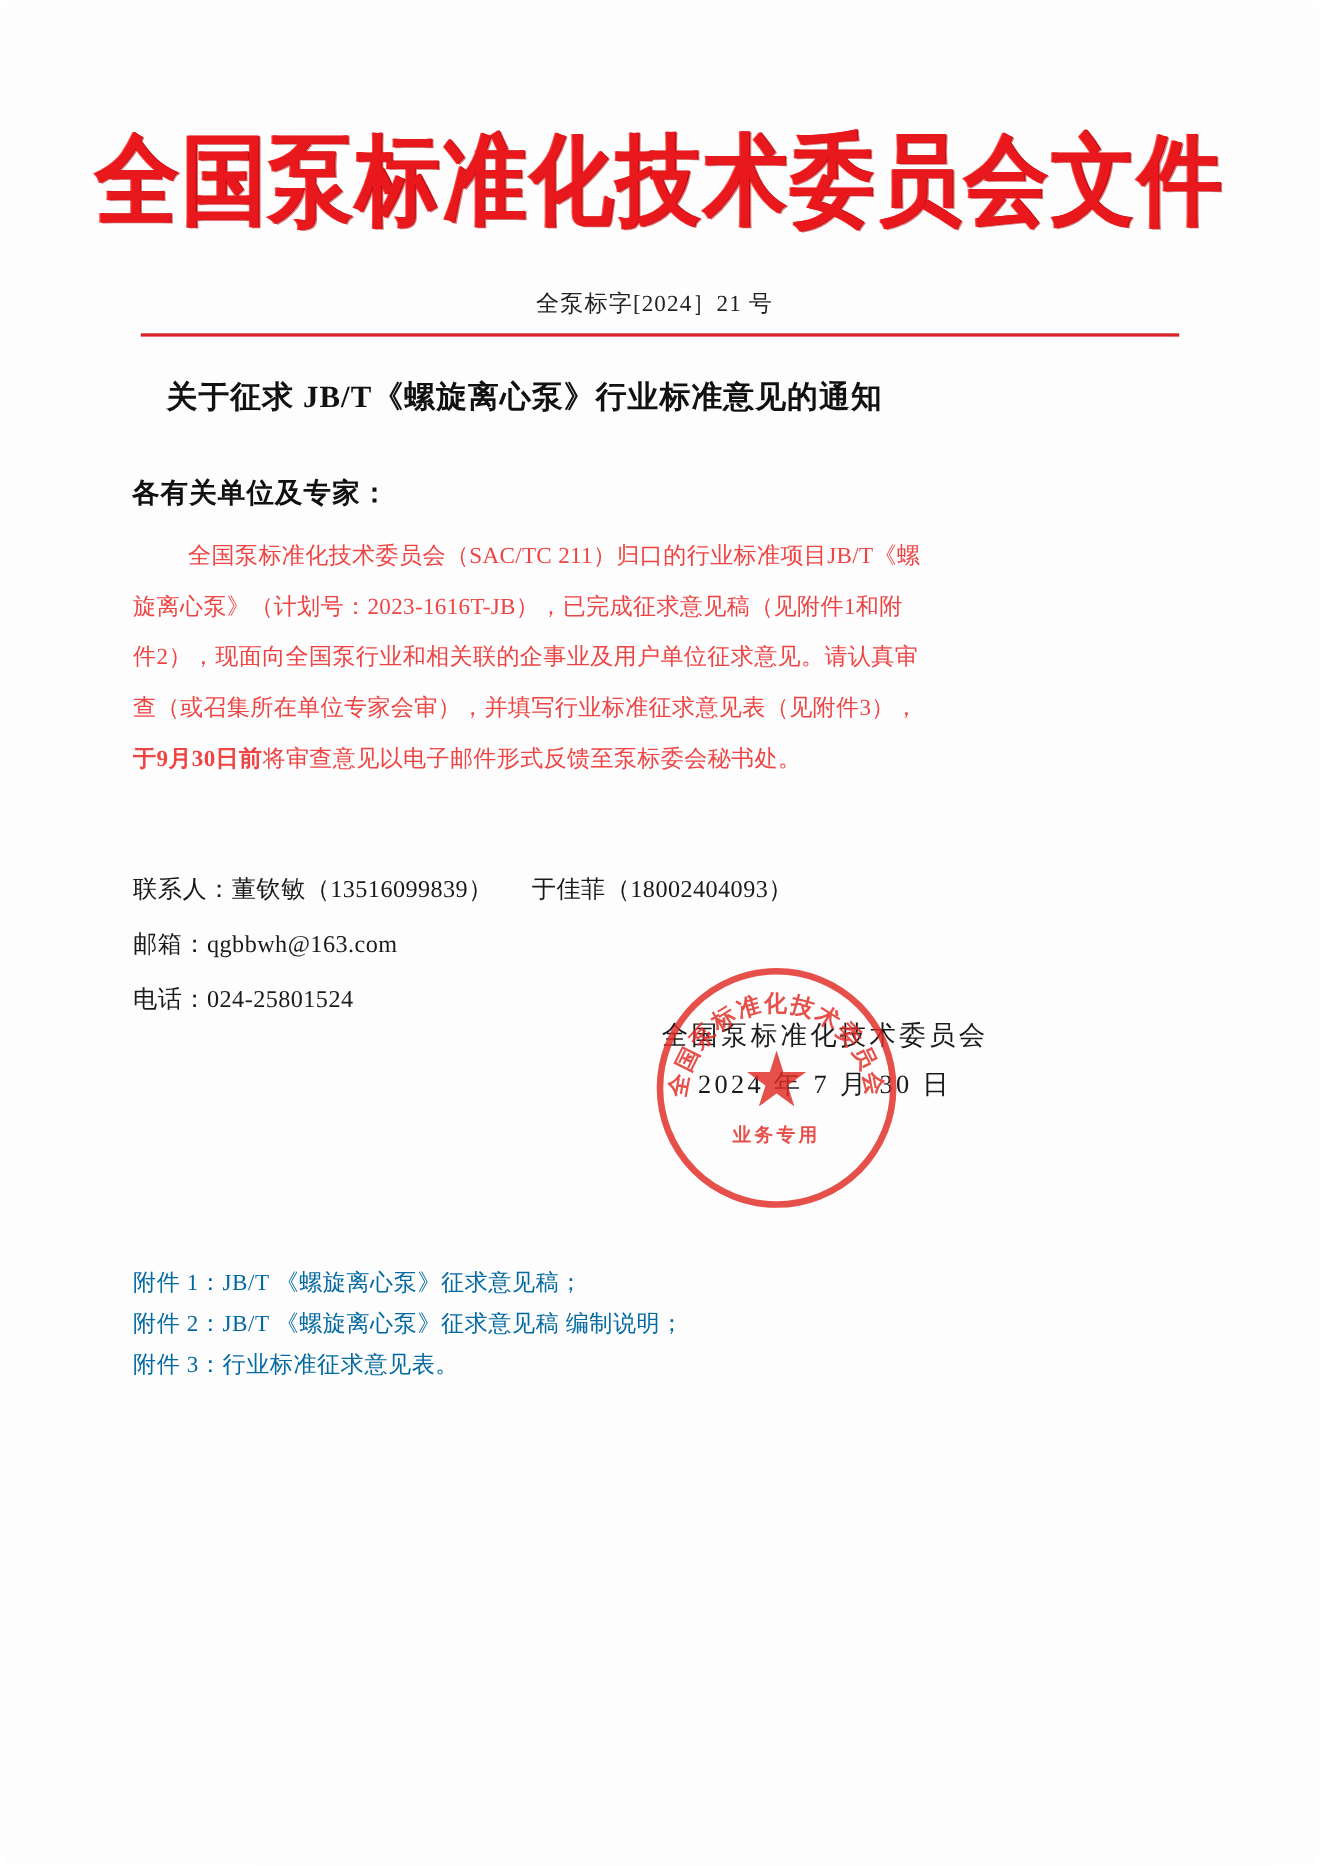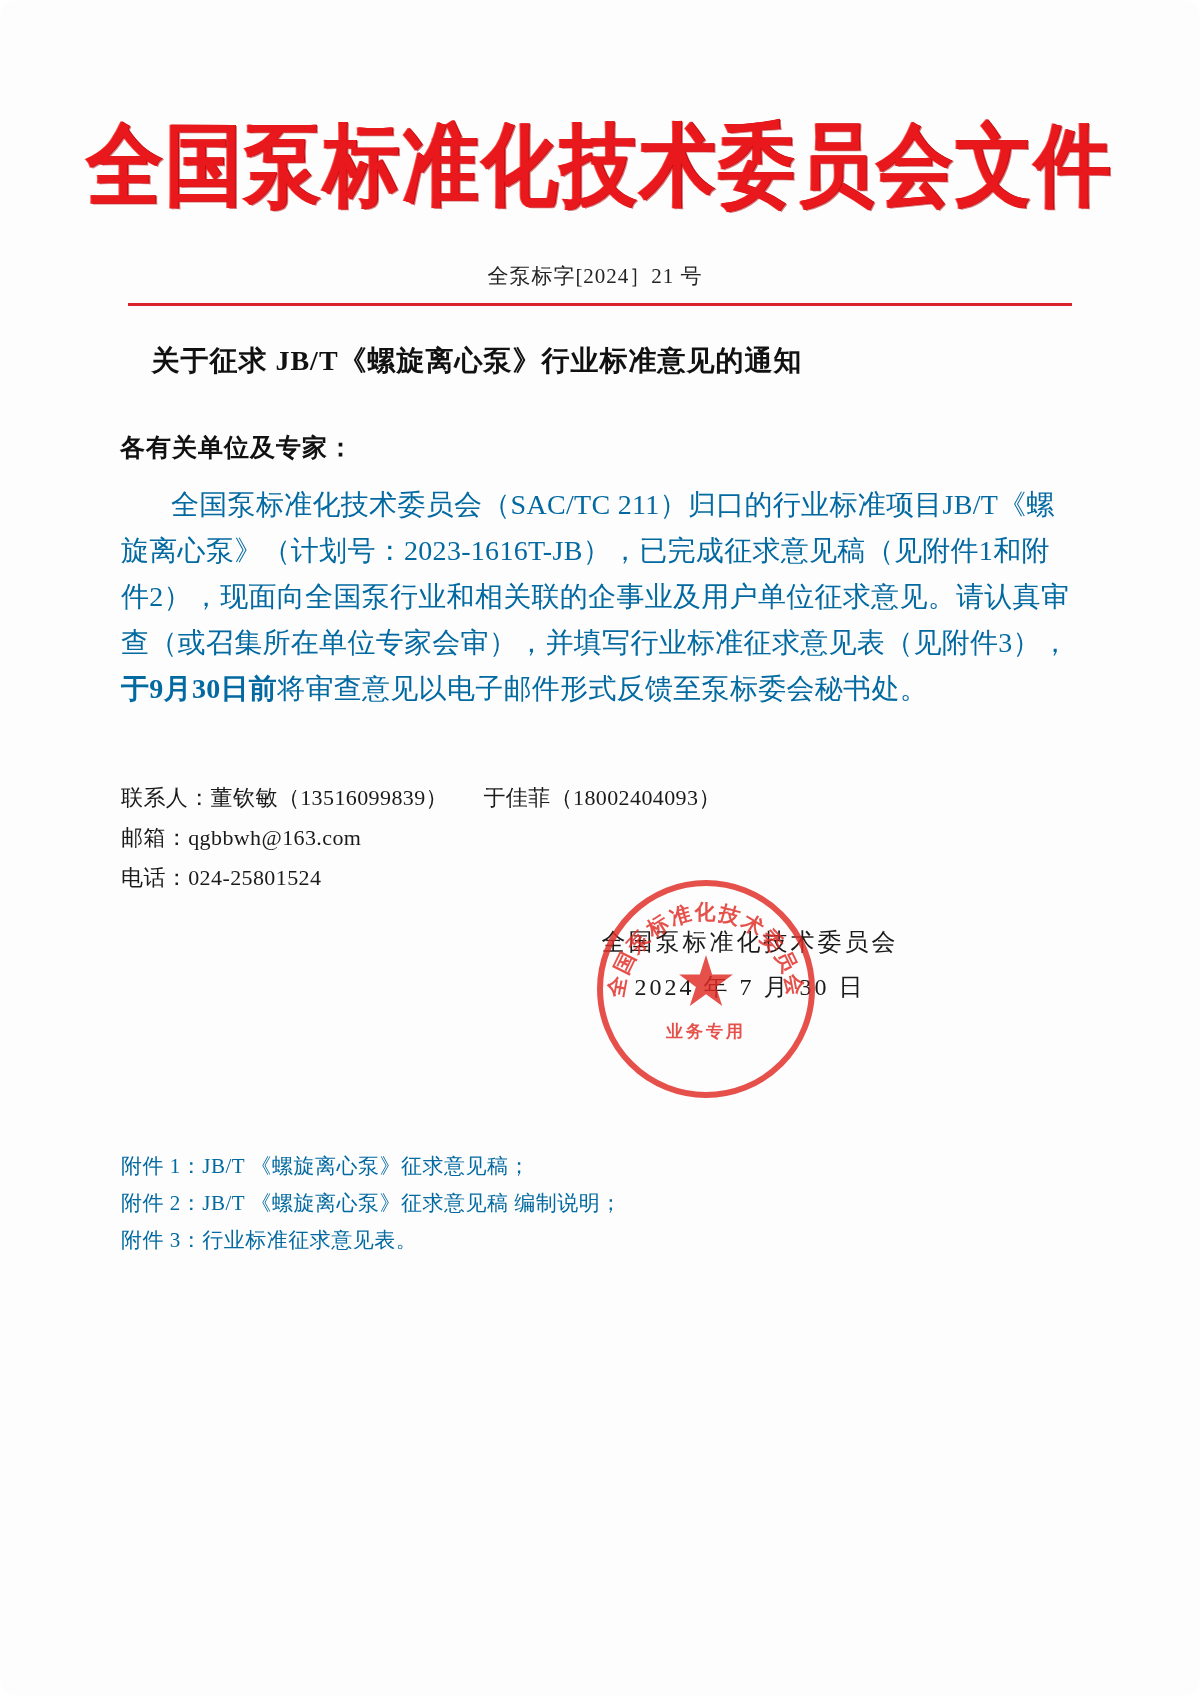--- a/index.html
+++ b/index.html
@@ -91,42 +91,43 @@
     margin-top: 19px;
   }
 
   .body-block {
     position: absolute;
     top: 482px;
     left: 121px;
     width: 880px;
   }
   .body-line {
-    font-size: 28px;
+    font-size: 21px;
     line-height: 46px;
     letter-spacing: 0.3px;
     white-space: pre;
-    color: #0369a1;
+    color: #ef4444;
   }
   .body-line.indent { text-indent: 50px; }
   .bold-span { font-weight: bold; }
 
   
   .contact-block {
     position: absolute;
     top: 778px;
     left: 121px;
     width: 880px;
   }
   .contact-line {
     font-size: 22px;
     line-height: 40px;
     letter-spacing: 0.4px;
     white-space: pre;
     color: #1a1a1a;
+    margin-top: 10px;
   }
 
   
   .signature-block {
     position: absolute;
     top: 920px;
     left: 560px;
     width: 380px;
     text-align: center;
   }

